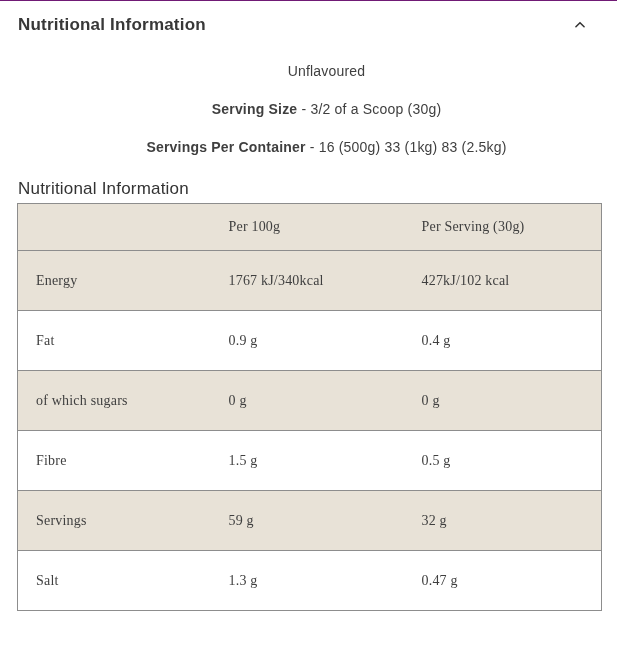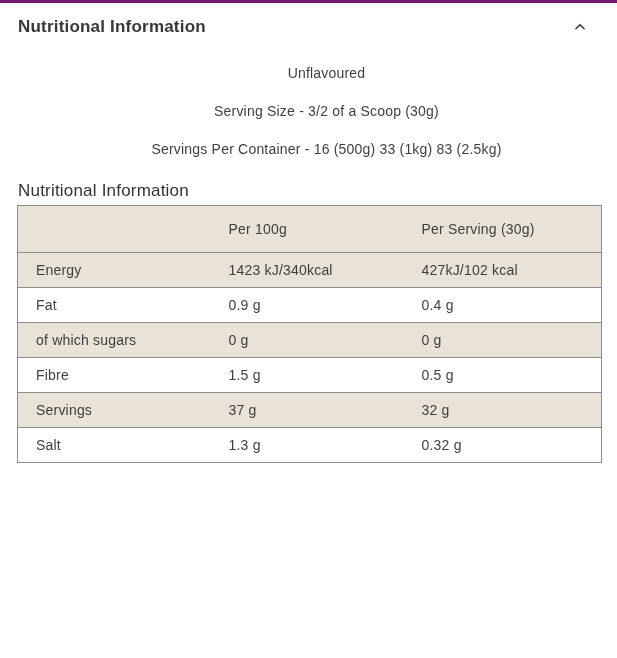--- a/index.html
+++ b/index.html
@@ -5,21 +5,21 @@
   * { margin: 0; padding: 0; box-sizing: border-box; }
   html, body {
     width: 617px;
     background: #ffffff;
     font-family: "Liberation Sans", "DejaVu Sans", sans-serif;
     color: #3f3f3f;
   }
   .panel {
     width: 617px;
     height: 658px;
-    border-top: 3px solid #701a75;
+    border-top: 1px solid #701a75;
     overflow: hidden;
   }
   .accordion-header {
     display: flex;
     align-items: center;
     justify-content: space-between;
     padding: 14px 30px 10px 18px;
     cursor: pointer;
   }
   .accordion-title {
@@ -33,21 +33,21 @@
     height: 14px;
     display: block;
   }
   .intro {
     text-align: center;
     font-size: 14px;
     color: #3f3f3f;
   }
   .intro-line { margin-top: 22px; letter-spacing: 0.2px; padding-left: 36px; }
   .intro-line.first { margin-top: 18px; }
-  .intro-line .b { font-weight: 400; }
+  .intro-line .b { font-weight: 700; }
   .section-heading {
     font-size: 17px;
     font-weight: 500;
     color: #333333;
     margin: 24px 0 4px 18px;
     letter-spacing: 0.2px;
   }
   table.nutrition {
     width: 584px;
     margin-left: 17px;
@@ -56,25 +56,25 @@
     font-size: 14px;
     color: #3f3f3f;
   }
   table.nutrition td, table.nutrition th {
     border: 1px solid #8d8d8d;
     border-left: none;
     border-right: none;
     text-align: left;
     font-weight: 400;
     padding: 0 8px 0 18px;
-    height: 35px;
+    height: 60px;
     vertical-align: middle;
     letter-spacing: 0.2px;
   }
-  table.nutrition { border: 1px solid #8d8d8d; }
+  table.nutrition { border: 1px solid #8d8d8d; font-family: Liberation Serif, serif; }
   table.nutrition tr.head td { height: 47px; }
   table.nutrition tr.shaded td { background: #e8e2d7; }
   table.nutrition col.c1 { width: 193px; }
   table.nutrition col.c2 { width: 193px; }
   table.nutrition col.c3 { width: 198px; }
 </style>
 </head>
 <body>
 
 <div class="panel">
@@ -109,44 +109,44 @@
         <col class="c3">
       </colgroup>
     <tbody>
         <tr class="head shaded">
       <td></td>
       <td>Per 100g</td>
       <td>Per Serving (30g)</td>
     </tr>
     <tr class="shaded">
       <td>Energy</td>
-      <td>1423 kJ/340kcal</td>
+      <td>1767 kJ/340kcal</td>
       <td>427kJ/102 kcal</td>
     </tr>
     <tr>
       <td>Fat</td>
       <td>0.9 g</td>
       <td>0.4 g</td>
     </tr>
     <tr class="shaded">
       <td>of which sugars</td>
       <td>0 g</td>
       <td>0 g</td>
     </tr>
     <tr>
       <td>Fibre</td>
       <td>1.5 g</td>
       <td>0.5 g</td>
     </tr>
     <tr class="shaded">
       <td>Servings</td>
-      <td>37 g</td>
+      <td>59 g</td>
       <td>32 g</td>
     </tr>
     <tr>
       <td>Salt</td>
       <td>1.3 g</td>
-      <td>0.32 g</td>
+      <td>0.47 g</td>
     </tr>
   </tbody>
     </table>
 
 </div>
 
 </body></html>

